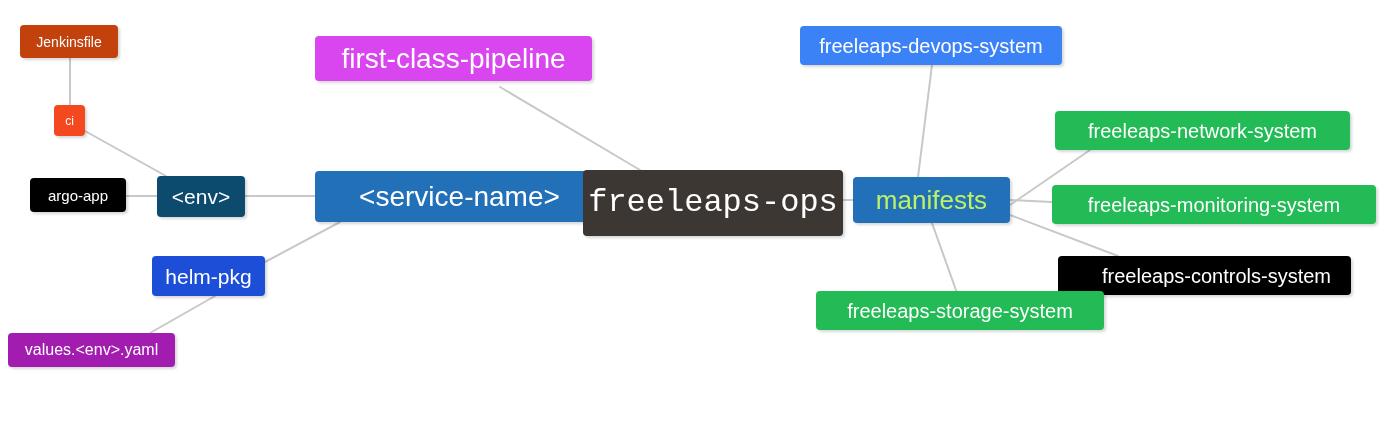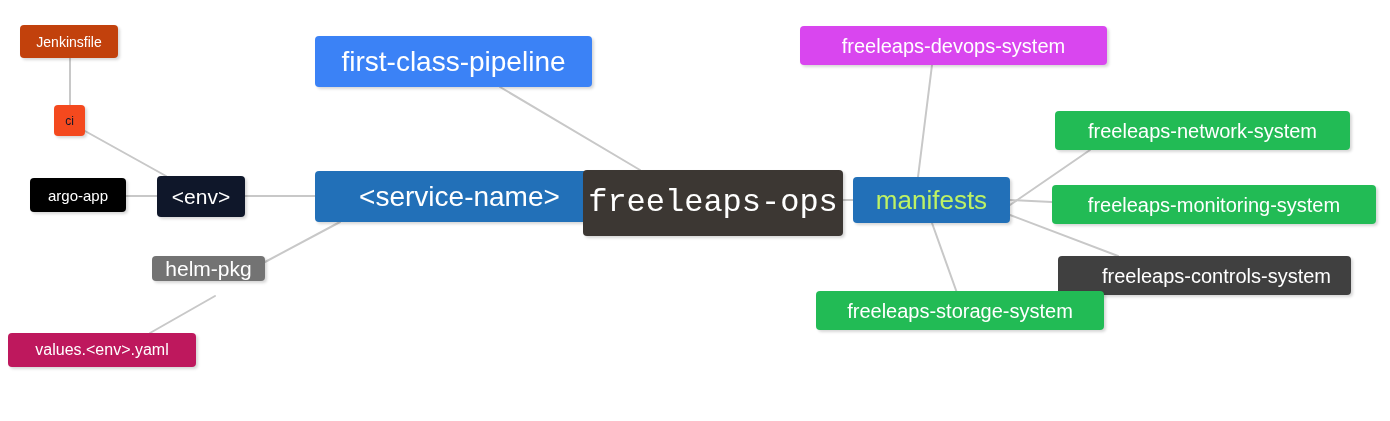--- a/index.html
+++ b/index.html
@@ -67,55 +67,55 @@
       <line x1="1010" y1="205" x2="1090" y2="150" stroke="#c8c8c8" stroke-width="2" stroke-linecap="round"></line>
       <line x1="1010" y1="200" x2="1052" y2="202" stroke="#c8c8c8" stroke-width="2" stroke-linecap="round"></line>
       <line x1="1010" y1="215" x2="1118" y2="256" stroke="#c8c8c8" stroke-width="2" stroke-linecap="round"></line>
       <line x1="932" y1="223" x2="962" y2="307" stroke="#c8c8c8" stroke-width="2" stroke-linecap="round"></line>
     </svg>
   <div id="node-layer">
       <div class="node c-orange" style="left: 20px; top: 25px; width: 98px; height: 33px; background: #c2410c;">
         <span class="node-label" style="font-size: 14px; color: rgb(255, 255, 255);">Jenkinsfile</span>
       </div>
       <div class="node c-red" style="left: 54px; top: 105px; width: 31px; height: 31px; background: rgb(244, 73, 30);">
-        <span class="node-label" style="font-size: 12px; color: #0f172a;">ci</span>
+        <span class="node-label" style="font-size: 12px; color: #ffffff;">ci</span>
       </div>
       <div class="node c-red" style="left: 30px; top: 178px; width: 96px; height: 34px; background: #000000;">
         <span class="node-label" style="font-size: 15px; color: rgb(255, 255, 255);">argo-app</span>
       </div>
-      <div class="node c-green" style="left: 157px; top: 176px; width: 88px; height: 41px; background: #0f172a;">
+      <div class="node c-green" style="left: 157px; top: 176px; width: 88px; height: 41px; background: #0c4a6e;">
         <span class="node-label" style="font-size: 21px; color: rgb(255, 255, 255);">&lt;env&gt;</span>
       </div>
-      <div class="node c-green" style="left: 152px; top: 256px; width: 113px; height: 25px; background: #737373;">
+      <div class="node c-green" style="left: 152px; top: 256px; width: 113px; height: 40px; background: #1d4ed8;">
         <span class="node-label" style="font-size: 21px; color: rgb(255, 255, 255);">helm-pkg</span>
       </div>
-      <div class="node c-red" style="left: 8px; top: 333px; width: 188px; height: 34px; background: #be185d;">
+      <div class="node c-red" style="left: 8px; top: 333px; width: 167px; height: 34px; background: #a21caf;">
         <span class="node-label" style="font-size: 16px; color: rgb(255, 255, 255);">values.&lt;env&gt;.yaml</span>
       </div>
-      <div class="node c-blue" style="left: 315px; top: 36px; width: 277px; height: 51px; background: #3b82f6;">
+      <div class="node c-blue" style="left: 315px; top: 36px; width: 277px; height: 45px; background: #d946ef;">
         <span class="node-label" style="font-size: 28px; color: rgb(255, 255, 255);">first-class-pipeline</span>
       </div>
       <div class="node c-blue" style="left: 315px; top: 171px; width: 289px; height: 51px; background: rgb(34, 112, 184);">
         <span class="node-label" style="font-size: 28px; color: rgb(255, 255, 255);">&lt;service-name&gt;</span>
       </div>
       <div class="node c-root" style="left: 583px; top: 170px; width: 260px; height: 66px; background: rgb(60, 55, 51);">
         <span class="node-label" style="font-size: 32px; color: rgb(255, 255, 255); font-family: Liberation Mono, monospace;">freeleaps-ops</span>
       </div>
       <div class="node c-blue" style="left: 853px; top: 177px; width: 157px; height: 46px; background: rgb(34, 112, 184);">
         <span class="node-label" style="font-size: 26px; color: #bef264;">manifests</span>
       </div>
-      <div class="node c-green" style="left: 800px; top: 26px; width: 307px; height: 39px; background: #d946ef;">
+      <div class="node c-green" style="left: 800px; top: 26px; width: 262px; height: 39px; background: #3b82f6;">
         <span class="node-label" style="font-size: 20px; color: rgb(255, 255, 255);">freeleaps-devops-system</span>
       </div>
       <div class="node c-green" style="left: 1055px; top: 111px; width: 295px; height: 39px; background: rgb(34, 187, 85);">
         <span class="node-label" style="font-size: 20px; color: rgb(255, 255, 255);">freeleaps-network-system</span>
       </div>
       <div class="node c-green" style="left: 1052px; top: 185px; width: 324px; height: 39px; background: rgb(34, 187, 85);">
         <span class="node-label" style="font-size: 20px; color: rgb(255, 255, 255);">freeleaps-monitoring-system</span>
       </div>
-      <div class="node c-green" style="left: 1058px; top: 256px; width: 293px; height: 39px; background: #404040; padding-left: 24px;">
+      <div class="node c-green" style="left: 1058px; top: 256px; width: 293px; height: 39px; background: #000000; padding-left: 24px;">
         <span class="node-label" style="font-size: 20px; color: rgb(255, 255, 255);">freeleaps-controls-system</span>
       </div>
       <div class="node c-green" style="left: 816px; top: 291px; width: 288px; height: 39px; background: rgb(34, 187, 85);">
         <span class="node-label" style="font-size: 20px; color: rgb(255, 255, 255);">freeleaps-storage-system</span>
       </div>
     </div>
 </div>
 
 </body></html>

